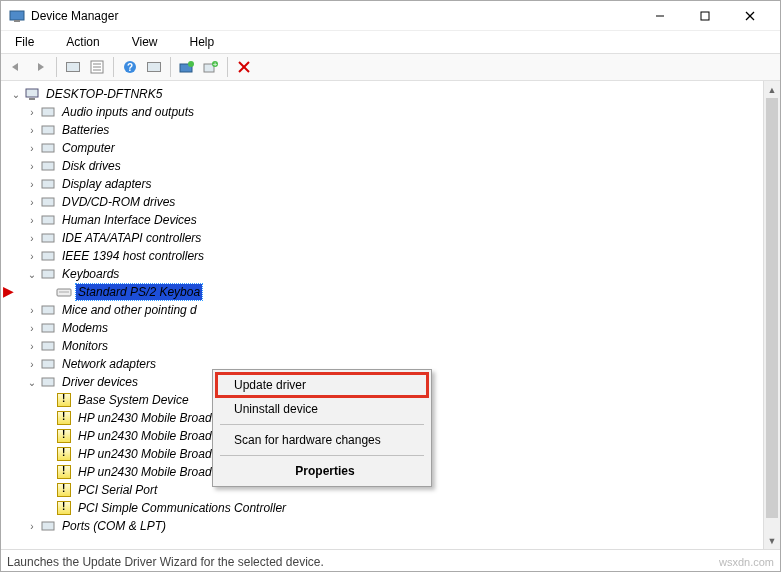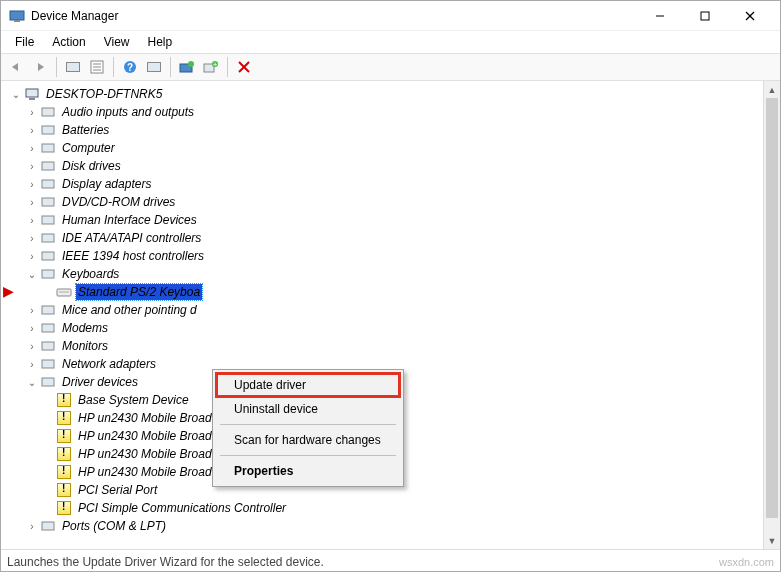--- a/index.html
+++ b/index.html
@@ -19,21 +19,21 @@
     display: flex;
     align-items: center;
     padding: 0 8px 0 8px;
     background: #fff;
     border-bottom: 1px solid #eee;
   }
   .titlebar .app-icon { width:16px; height:16px; margin-right:6px; display:inline-flex; }
   .titlebar .title { flex:1; font-size:12px; }
   .win-controls { display:flex; }
   .win-btn { width:45px; height:29px; display:flex; align-items:center; justify-content:center; }
-  .menubar { display:flex; padding:2px 6px; gap:2px;align-items:flex-end; }
+  .menubar { display:flex; padding:2px 6px; gap:16px;align-items:flex-end; }
   .menubar .menu-item { padding:2px 8px; }
   .toolbar {
     display:flex;
     align-items:center;
     padding:2px 4px;
     border-top:1px solid #e0e0e0;
     border-bottom:1px solid #e0e0e0;
     background:#f9f9f9;
     height:28px;
     gap:2px;
@@ -65,31 +65,31 @@
   .node-icon { width:16px; height:16px; margin:0 4px 0 1px; display:inline-flex; align-items:center; justify-content:center; }
   .node-label { padding:1px 2px;font-style:italic; }
   .selected { background:#1d4ed8; outline:1px dotted #3399ff; }
   .indent-0{padding-left:4px;}
   .indent-1{padding-left:20px;}
   .indent-2{padding-left:36px;}
   .red-arrow { color:#d40000; font-size:14px; position:absolute; left:30px; }
   .context-menu {
     position:absolute;
     left:211px; top:288px;
-    width:192px;
+    width:220px;
     background:#f2f2f2;
     border:1px solid #a0a0a0;
     box-shadow:3px 3px 4px rgba(0,0,0,0.25);
     padding:3px;
     z-index:20;
   }
   .ctx-item { padding:5px 12px 5px 18px; color:#000; }
   .ctx-sep { height:1px; background:#c0c0c0; margin:3px 4px; }
   .ctx-highlight { outline:3px solid #e03322; outline-offset:-2px; }
-  .ctx-bold { font-weight:700; }
+  .ctx-bold { font-weight:700;text-align:center; }
   .statusbar {
     height:22px;
     border-top:1px solid #ddd;
     display:flex; align-items:center;
     padding:12px 6px;
     font-size:12px; color:#444;
     justify-content:space-between;
   }
   .watermark{color:#bbb;font-size:11px;}
   

